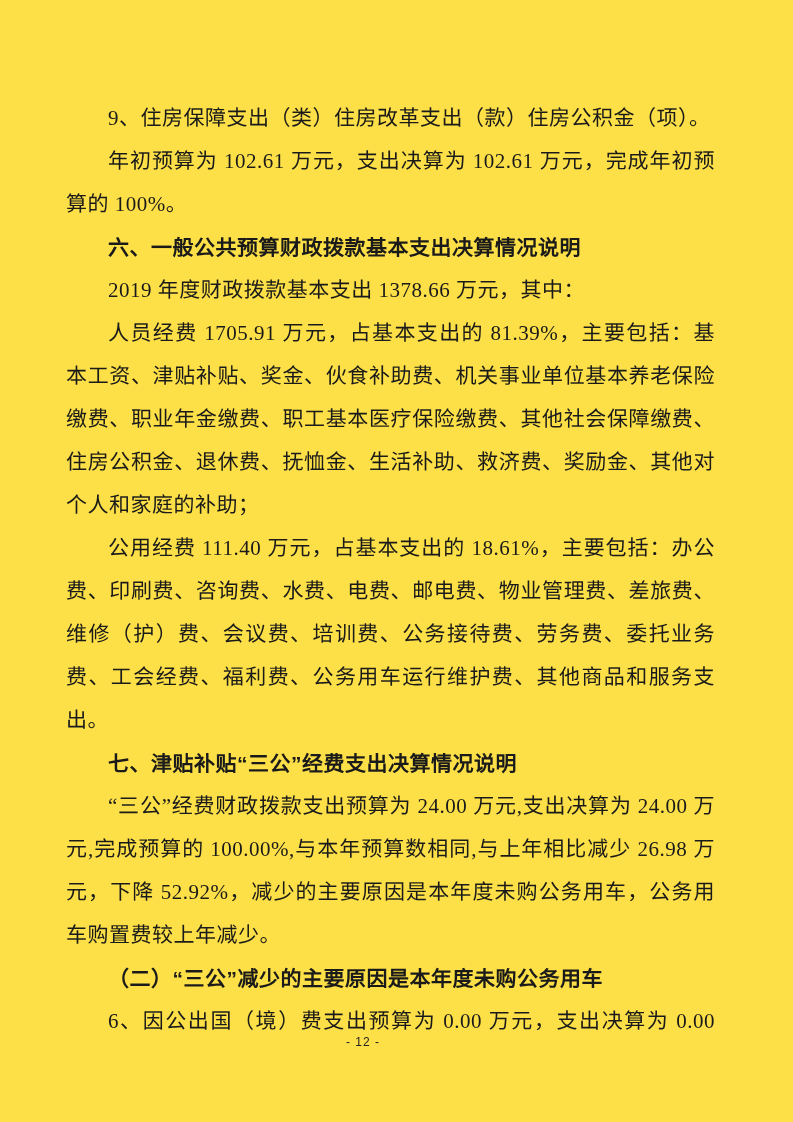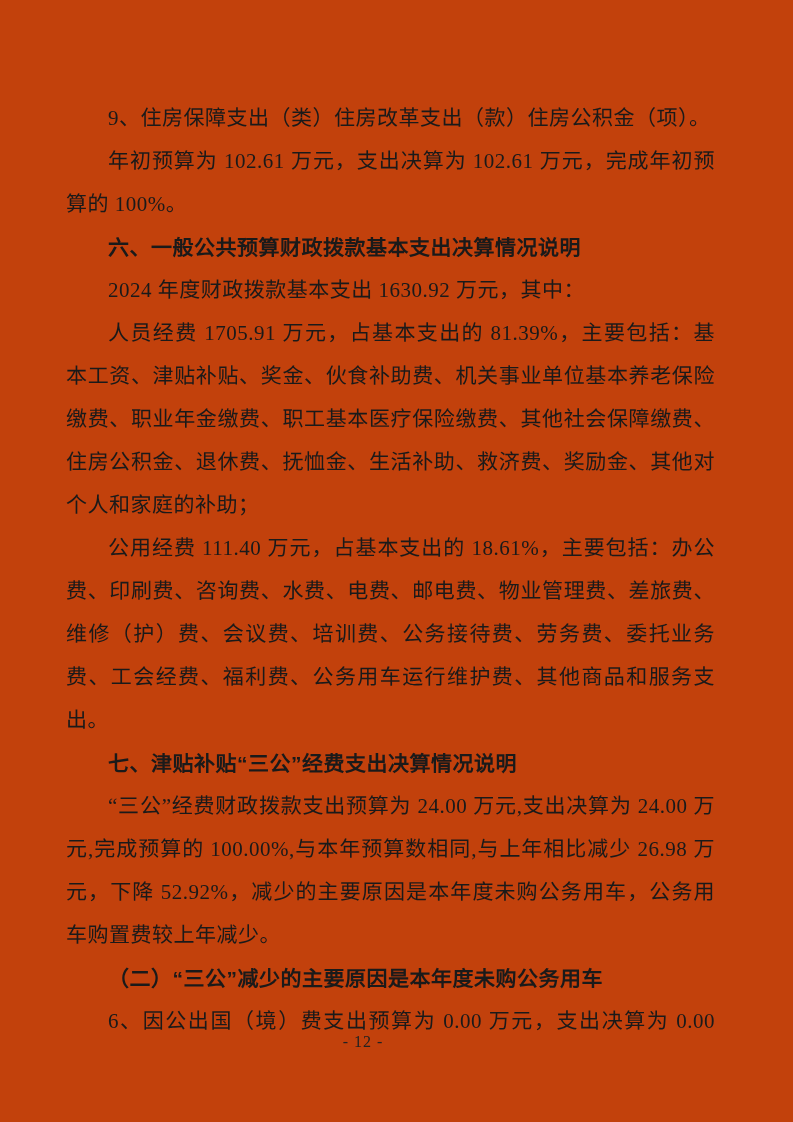--- a/index.html
+++ b/index.html
@@ -4,21 +4,21 @@
 <style>
   html, body {
     margin: 0;
     padding: 0;
     background: #ffffff;
   }
   .page {
     position: relative;
     width: 793px;
     height: 1122px;
-    background: #c2410c;
+    background: #fde047;
     overflow: hidden;
     color: #1a1a1a;
     font-family: "Liberation Serif", "DejaVu Serif", serif;
   }
   .content {
     position: absolute;
     top: 97px;
     left: 66px;
     width: 649px;
     font-size: 21px;
@@ -40,36 +40,36 @@
   }
   .para.cut {
     text-align-last: justify;
   }
   .footer {
     position: absolute;
     top: 1032px;
     left: 0;
     width: 726px;
     text-align: center;
-    font-size: 16px;
+    font-size: 12px;
     line-height: 20px;
     color: #222222;
     letter-spacing: 1px;
-    font-family: Liberation Serif, serif;
+    font-family: Liberation Sans, sans-serif;
   }
 </style>
 </head>
 <body>
 
 <div class="page">
   <main class="content">
     <p class="para">9、住房保障支出（类）住房改革支出（款）住房公积金（项）。</p>
     <p class="para">年初预算为 102.61 万元，支出决算为 102.61 万元，完成年初预算的 100%。</p>
     <h2 class="heading">六、一般公共预算财政拨款基本支出决算情况说明</h2>
-    <p class="para">2024 年度财政拨款基本支出 1630.92 万元，其中：</p>
+    <p class="para">2019 年度财政拨款基本支出 1378.66 万元，其中：</p>
     <p class="para">人员经费 1705.91 万元，占基本支出的 81.39%，主要包括：基本工资、津贴补贴、奖金、伙食补助费、机关事业单位基本养老保险缴费、职业年金缴费、职工基本医疗保险缴费、其他社会保障缴费、住房公积金、退休费、抚恤金、生活补助、救济费、奖励金、其他对个人和家庭的补助；</p>
     <p class="para">公用经费 111.40 万元，占基本支出的 18.61%，主要包括：办公费、印刷费、咨询费、水费、电费、邮电费、物业管理费、差旅费、维修（护）费、会议费、培训费、公务接待费、劳务费、委托业务费、工会经费、福利费、公务用车运行维护费、其他商品和服务支出。</p>
     <h2 class="heading">七、津贴补贴“三公”经费支出决算情况说明</h2>
     <p class="para">“三公”经费财政拨款支出预算为 24.00 万元,支出决算为 24.00 万元,完成预算的 100.00%,与本年预算数相同,与上年相比减少 26.98 万元，下降 52.92%，减少的主要原因是本年度未购公务用车，公务用车购置费较上年减少。</p>
     <h3 class="heading">（二）“三公”减少的主要原因是本年度未购公务用车</h3>
     <p class="para cut">6、因公出国（境）费支出预算为 0.00 万元，支出决算为 0.00</p>
   </main>
   <footer class="footer">
     <span>- 12 -</span>
   </footer>

